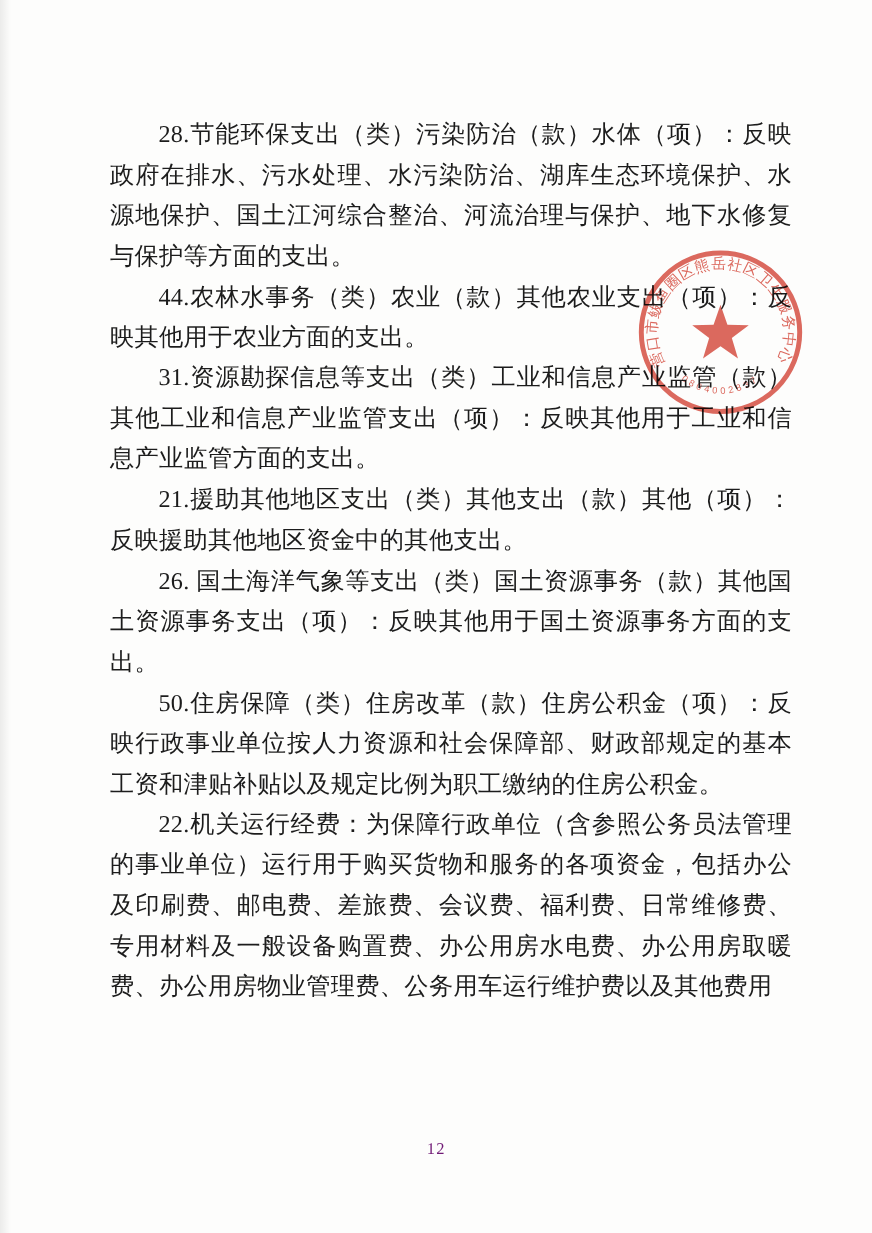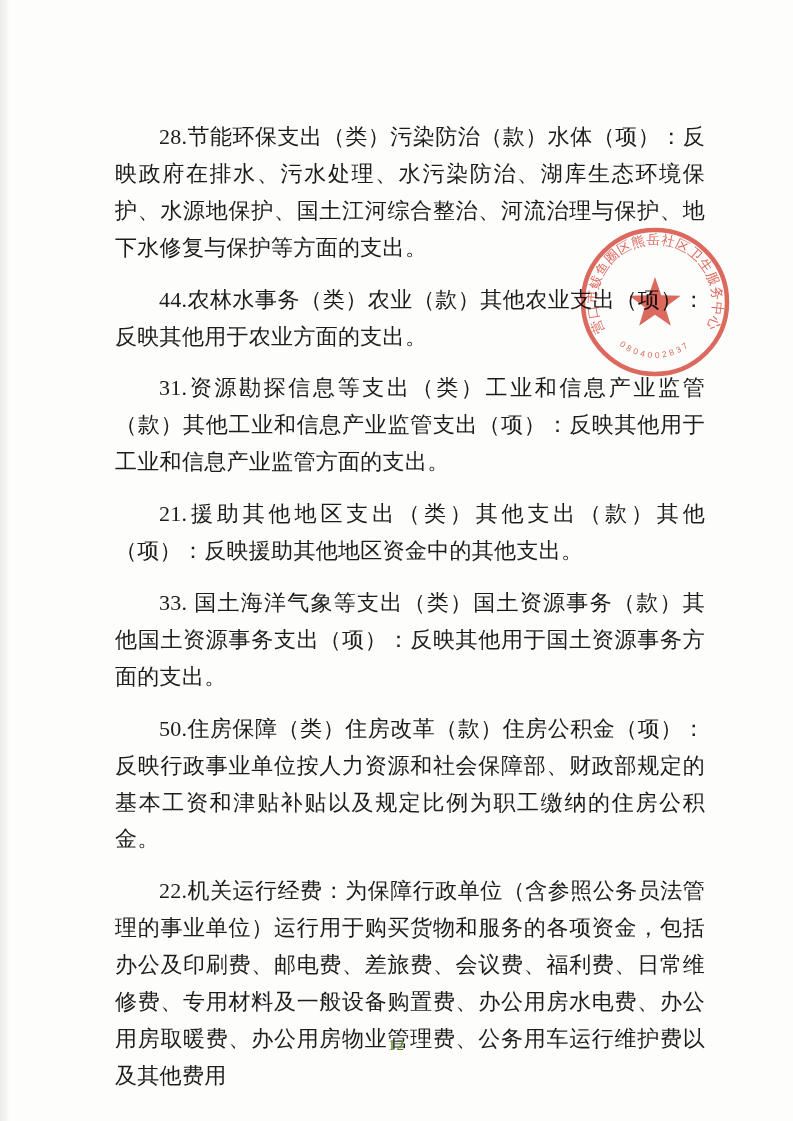--- a/index.html
+++ b/index.html
@@ -15,21 +15,21 @@
     background: linear-gradient(to right, rgba(0,0,0,0.07), rgba(0,0,0,0));
     pointer-events: none;
   }
   .content {
     position: absolute;
     left: 100px; top: 104px;
     width: 620px;
     color: #1c1c1c;
   }
   .para {
-    margin: 15px;
+    margin: 0;
     font-size: 22px;
     line-height: 36.9px;
     text-align: justify;
     text-align-last: left;
     text-indent: 2em;
     letter-spacing: 0.3px;
     font-weight: 500;
   }
   .seal {
     position: absolute;
@@ -37,36 +37,36 @@
     width: 160px; height: 160px;
     mix-blend-mode: multiply;
     opacity: 0.82;
   }
   .seal text { font-family: "Liberation Sans", "DejaVu Sans", sans-serif; }
   .page-number {
     position: absolute;
     left: 0; right: 0; top: 1037px;
     text-align: center;
     font-size: 15px;
-    color: #4d7c0f;
+    color: #701a75;
     letter-spacing: 1px;
   }
 </style>
 </head>
 <body>
 
 <div class="scan-edge"></div>
 
 <main class="content">
   <div id="paragraphs">
       <p class="para">28.节能环保支出（类）污染防治（款）水体（项）：反映政府在排水、污水处理、水污染防治、湖库生态环境保护、水源地保护、国土江河综合整治、河流治理与保护、地下水修复与保护等方面的支出。</p>
       <p class="para">44.农林水事务（类）农业（款）其他农业支出（项）：反映其他用于农业方面的支出。</p>
       <p class="para">31.资源勘探信息等支出（类）工业和信息产业监管（款）其他工业和信息产业监管支出（项）：反映其他用于工业和信息产业监管方面的支出。</p>
       <p class="para">21.援助其他地区支出（类）其他支出（款）其他（项）：反映援助其他地区资金中的其他支出。</p>
-      <p class="para">33. 国土海洋气象等支出（类）国土资源事务（款）其他国土资源事务支出（项）：反映其他用于国土资源事务方面的支出。</p>
+      <p class="para">26. 国土海洋气象等支出（类）国土资源事务（款）其他国土资源事务支出（项）：反映其他用于国土资源事务方面的支出。</p>
       <p class="para">50.住房保障（类）住房改革（款）住房公积金（项）：反映行政事业单位按人力资源和社会保障部、财政部规定的基本工资和津贴补贴以及规定比例为职工缴纳的住房公积金。</p>
       <p class="para">22.机关运行经费：为保障行政单位（含参照公务员法管理的事业单位）运行用于购买货物和服务的各项资金，包括办公及印刷费、邮电费、差旅费、会议费、福利费、日常维修费、专用材料及一般设备购置费、办公用房水电费、办公用房取暖费、办公用房物业管理费、公务用车运行维护费以及其他费用</p>
     </div>
 </main>
 
 <svg class="seal" viewBox="0 0 160 160" xmlns="http://www.w3.org/2000/svg" aria-hidden="true">
   <defs>
     <path id="sealTopArc" d="M 29.8 109 A 58 58 0 1 1 130.2 109" fill="none"></path>
     <path id="sealBottomArc" d="M 31.5 108 A 56 56 0 0 0 128.5 108" fill="none"></path>
   </defs>

